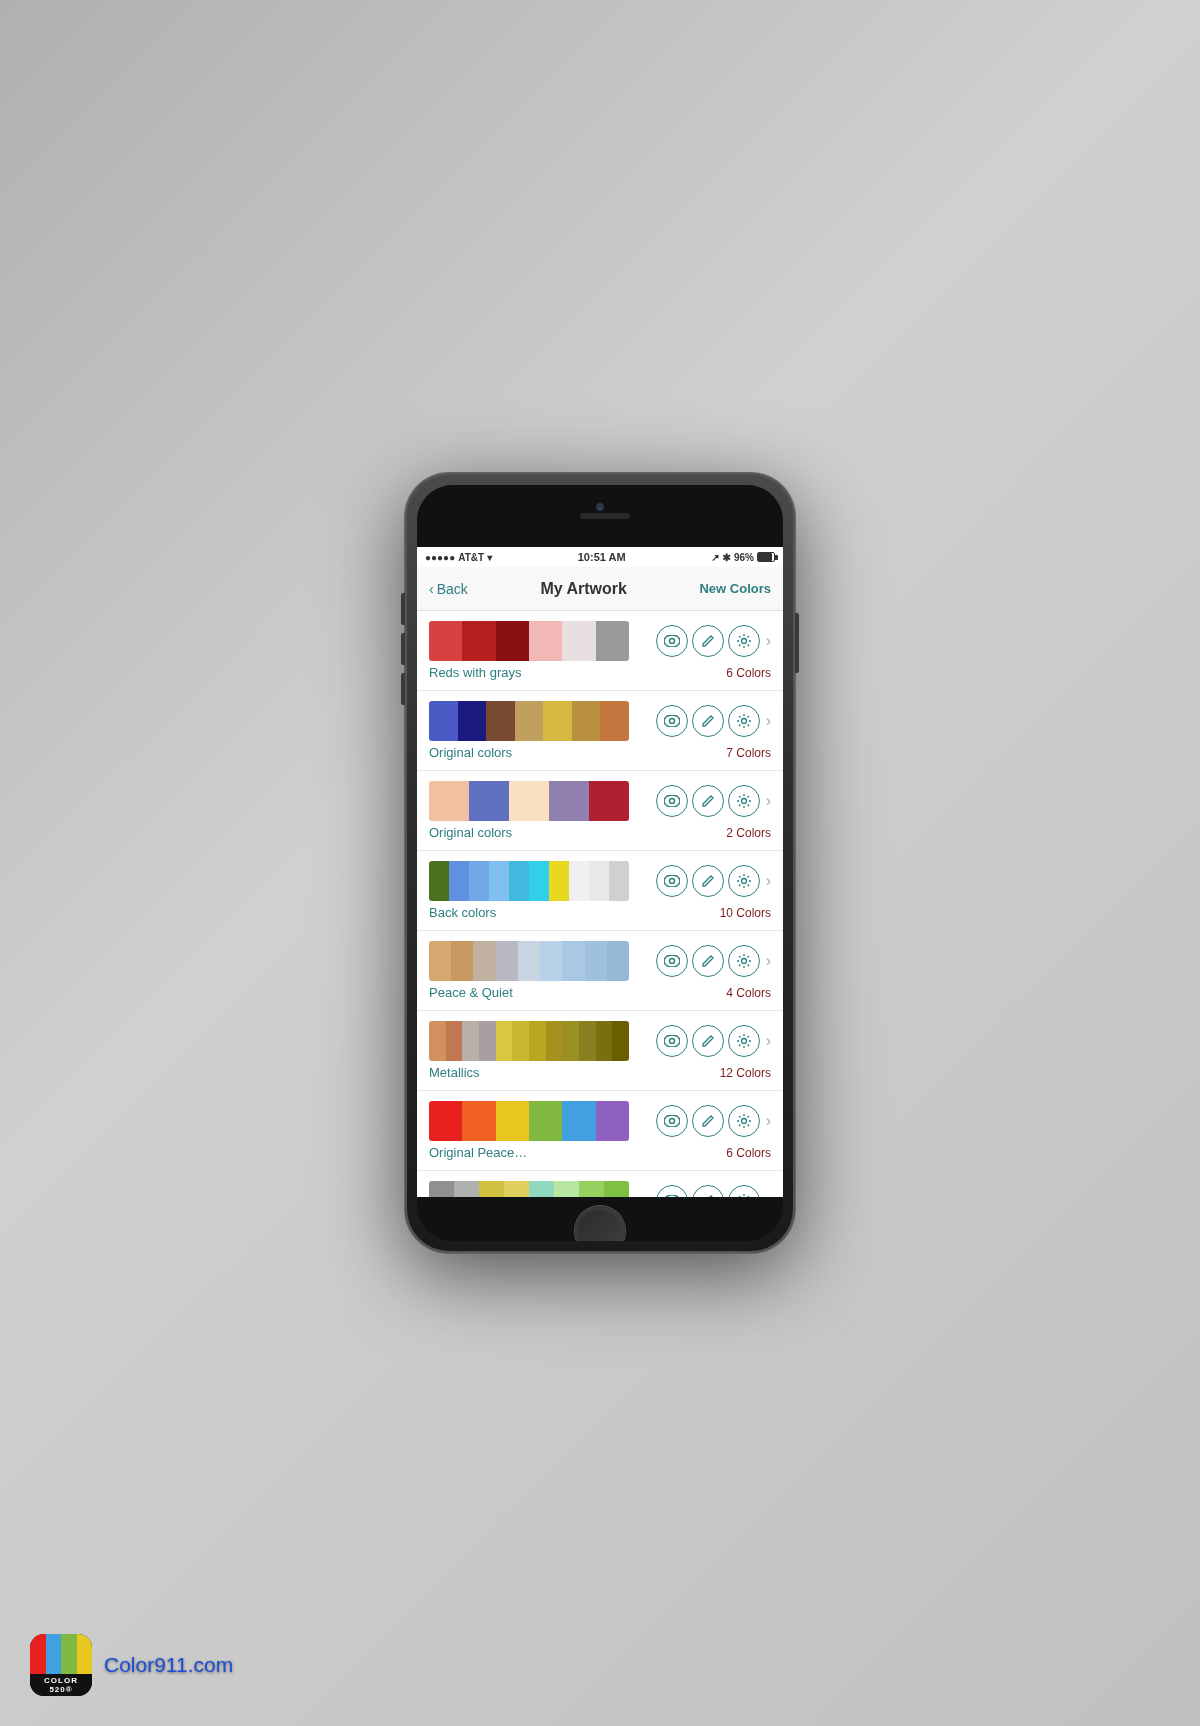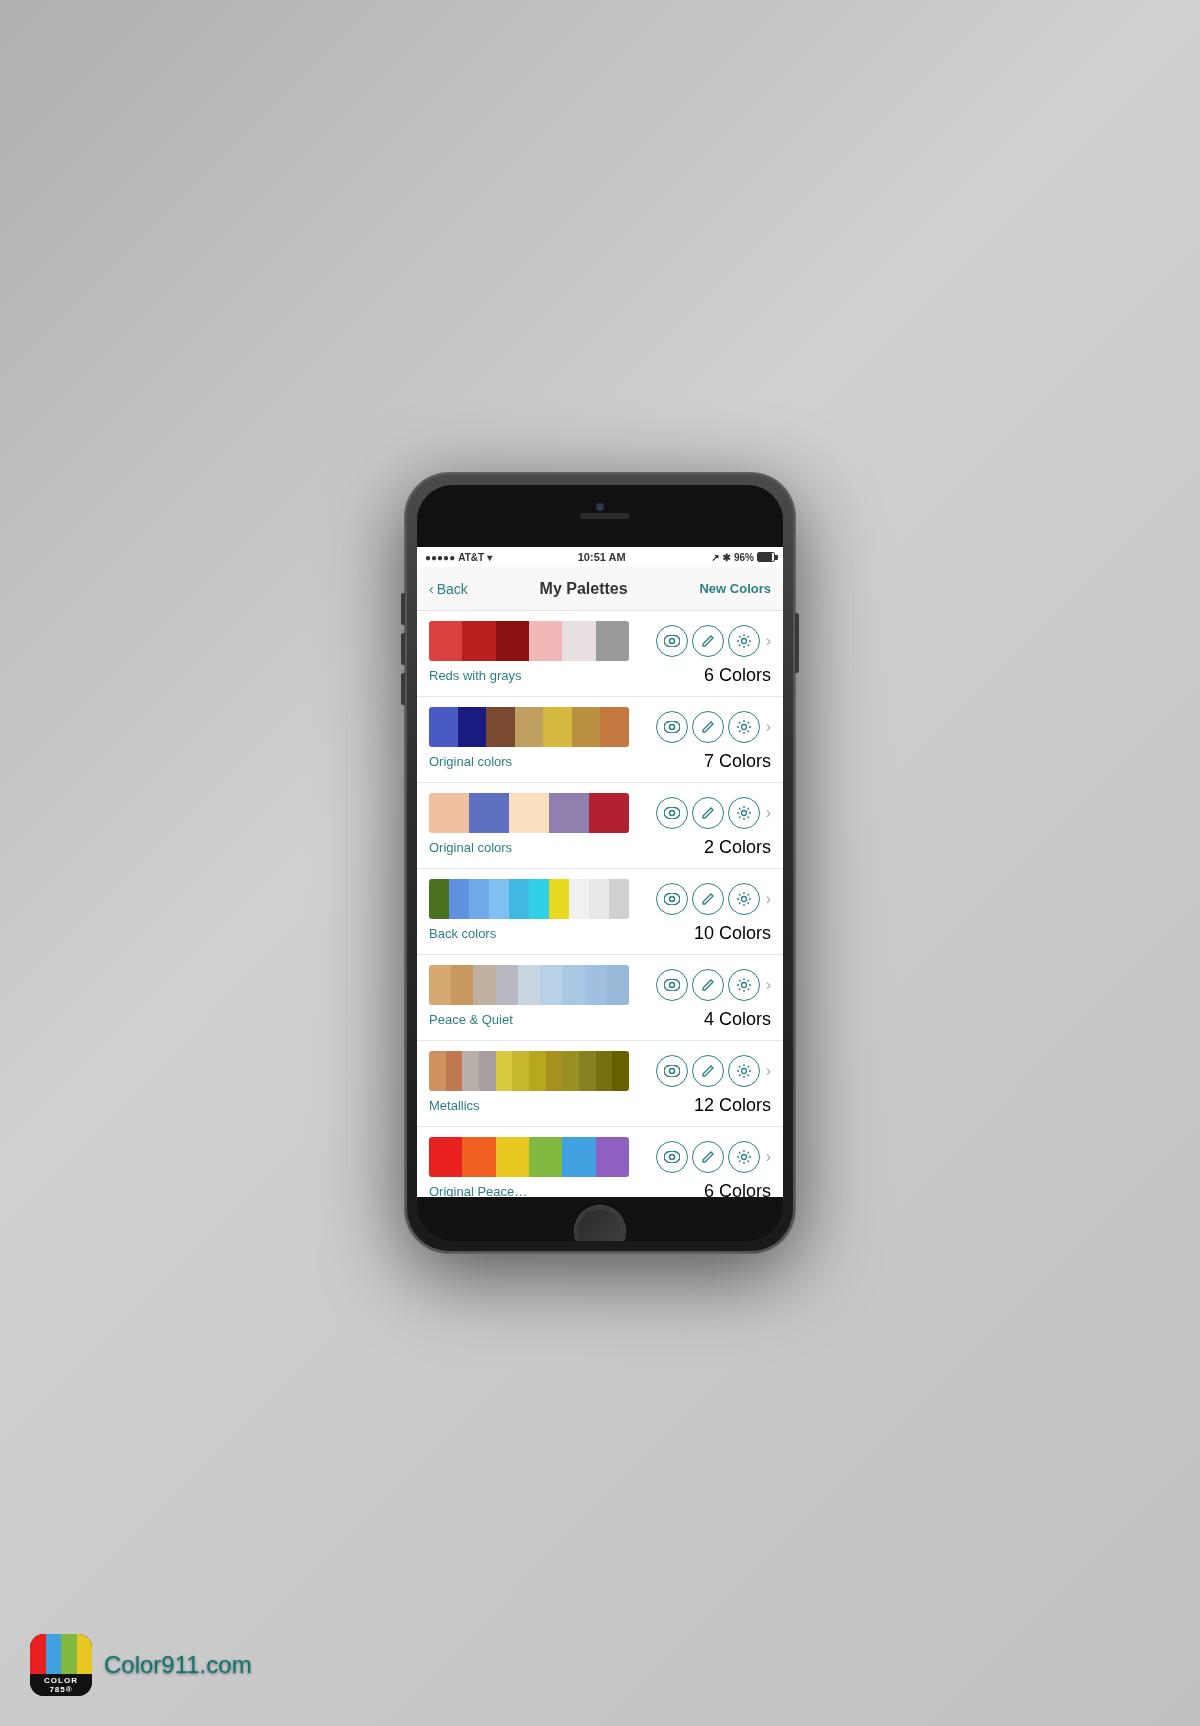--- a/index.html
+++ b/index.html
@@ -217,22 +217,22 @@
       display: flex;
       justify-content: space-between;
       align-items: center;
     }
     .palette-name {
       font-size: 13px;
       color: #2e7f80;
       font-weight: 400;
     }
     .palette-count {
-      font-size: 18px;
-      color: #000000;
+      font-size: 12px;
+      color: #7f1d1d;
     }
 
     
     .bottom-bezel {
       height: 68px;
       background: #111;
       display: flex;
       align-items: center;
       justify-content: center;
     }
@@ -249,22 +249,22 @@
     .bottom-logo {
       position: absolute;
       bottom: 30px;
       left: 30px;
       display: flex;
       align-items: center;
       gap: 12px;
     }
 
     .logo-text {
-      color: #0f766e;
-      font-size: 24px;
+      color: #1d4ed8;
+      font-size: 21px;
       font-weight: 300;
       text-shadow: 0 1px 3px rgba(0,0,0,0.5);
     }
 
     
     .color911-icon {
       width: 62px;
       height: 62px;
       border-radius: 14px;
       overflow: hidden;
@@ -318,21 +318,21 @@
             <div class="battery-fill"></div>
           </div>
         </div>
       </div>
 
       <div class="nav-bar">
         <div class="nav-back">
           <span>‹</span>
           <span>Back</span>
         </div>
-        <div class="nav-title">My Palettes</div>
+        <div class="nav-title">My Artwork</div>
         <div class="nav-action">New Colors</div>
       </div>
 
       <div class="palette-list" id="palette-list">
       <div class="palette-item">
             <div class="palette-row">
               <div class="color-swatches">
                 <div class="swatch" style="background: rgb(217, 64, 64);"></div>
                 <div class="swatch" style="background: rgb(184, 32, 32);"></div>
                 <div class="swatch" style="background: rgb(139, 16, 16);"></div>
@@ -642,17 +642,17 @@
 <div class="bottom-logo">
   <div class="color911-icon">
     <div class="icon-colors-row">
       <div class="icon-color-block" style="background:#e82020;"></div>
       <div class="icon-color-block" style="background:#40a0e0;"></div>
       <div class="icon-color-block" style="background:#80b840;"></div>
       <div class="icon-color-block" style="background:#e8c820;"></div>
     </div>
     <div class="icon-label-row">
       <span>COLOR</span><br>
-      <span>785®</span>
+      <span>520®</span>
     </div>
   </div>
   <div class="logo-text">Color911.com</div>
 </div>
 
 </body></html>

